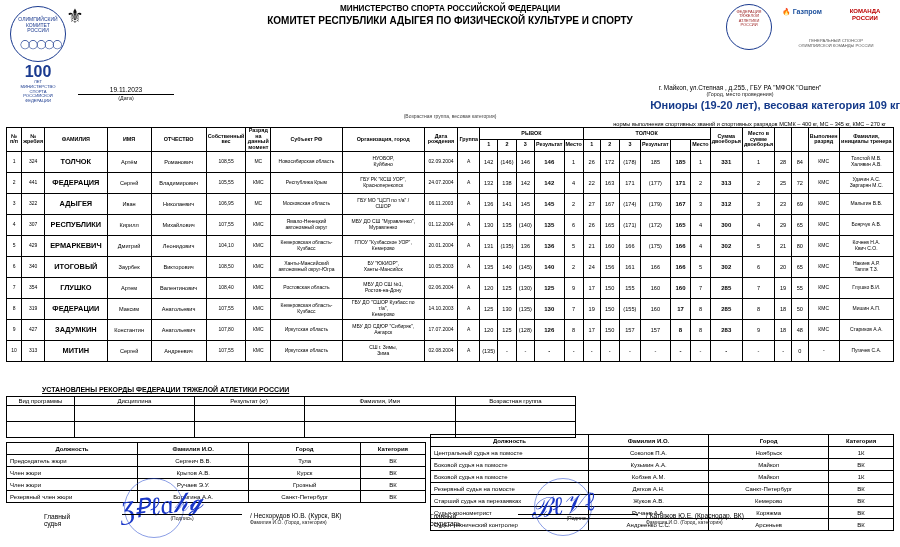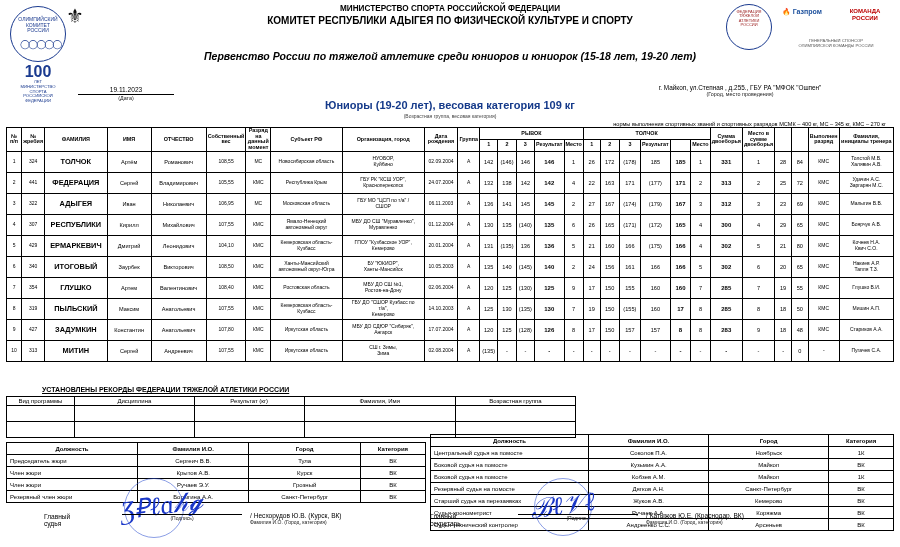--- a/index.html
+++ b/index.html
@@ -37,21 +37,21 @@
   .e-gaz{left:782px;top:8px;width:54px;height:26px;}
   .e-team{left:840px;top:8px;width:50px;height:26px;}
   .e-oksport{left:782px;top:38px;width:108px;height:24px;}
 
   .date-block{position:absolute;left:78px;top:86px;width:96px;text-align:center;font-size:6.6px;}
   .date-block .ln{border-bottom:.6px solid #000;padding-bottom:1px;}
   .date-block .cap{font-size:5.4px;color:#222;}
   .place-block{position:absolute;left:610px;top:84px;width:260px;text-align:center;font-size:6.4px;}
   .place-block .cap{font-size:5.4px;color:#222;}
 
-  .cat-title{position:absolute;left:0;top:99px;width:900px;text-align:center;font-size:11px;font-weight:bold;color:#153a8a;}
+  .cat-title{position:absolute;left:0;top:99px;width:900px;text-align:right;font-size:11px;font-weight:bold;color:#153a8a;}
   .cat-sub{position:absolute;left:0;top:113px;width:900px;text-align:center;font-size:5px;color:#444;}
 
   .norms{position:absolute;right:14px;top:121px;font-size:5.6px;}
 
   
   table.main{position:absolute;left:6px;top:127px;width:888px;border-collapse:collapse;font-size:6px;}
   table.main th,table.main td{border:.6px solid #000;text-align:center;vertical-align:middle;padding:0 1px;}
   table.main thead th{font-size:5.4px;font-weight:bold;line-height:1.05;}
   table.main tbody td{height:20px;}
   .nm{font-size:7.4px;font-weight:bold;}
@@ -115,21 +115,20 @@
     </div>
     <div class="emblem e-oksport">
       <div style="font-size:4.2px;color:#555;text-align:center;line-height:1.2;">ГЕНЕРАЛЬНЫЙ СПОНСОР<br>ОЛИМПИЙСКОЙ КОМАНДЫ РОССИИ</div>
     </div>
 
     <div class="hdr-center">
       <div class="l1">МИНИСТЕРСТВО СПОРТА  РОССИЙСКОЙ ФЕДЕРАЦИИ</div>
       <div class="l3">КОМИТЕТ РЕСПУБЛИКИ АДЫГЕЯ ПО ФИЗИЧЕСКОЙ КУЛЬТУРЕ И СПОРТУ</div>
     </div>
 
-    <div class="title-main">Первенство России по тяжелой атлетике среди юниоров и юниорок (15-18 лет, 19-20 лет)</div>
 
     <div class="date-block">
       <div class="ln">19.11.2023</div>
       <div class="cap">(Дата)</div>
     </div>
     <div class="place-block">
       <div>г. Майкоп, ул.Степная , д.255., ГБУ РА "МФОК "Ошпен"</div>
       <div class="cap">(Город, место проведения)</div>
     </div>
   </div>
@@ -382,21 +381,21 @@
           <td class="bold">285</td>
           <td class="small">7</td>
           <td class="small">19</td>
           <td class="small">55</td>
           <td class="tiny">КМС</td>
           <td class="tiny">Глушко В.И.</td>
         </tr>
         <tr>
           <td class="tiny">8</td>
           <td class="tiny">319</td>
-          <td class="nm lft">ПЫЛЬСКИЙ</td>
+          <td class="nm lft">ФЕДЕРАЦИИ</td>
           <td class="small lft">Максим</td>
           <td class="small lft">Анатольевич</td>
           <td class="tiny">107,55</td>
           <td class="tiny">КМС</td>
           <td class="tiny">Кемеровская область-<br>Кузбасс</td>
           <td class="tiny">ГБУ ДО "СШОР Кузбасс по<br>т/а",<br>Кемерово</td>
           <td class="tiny">14.10.2003</td>
           <td class="tiny">A</td>
           <td class="small">125</td>
           <td class="small">130</td>

